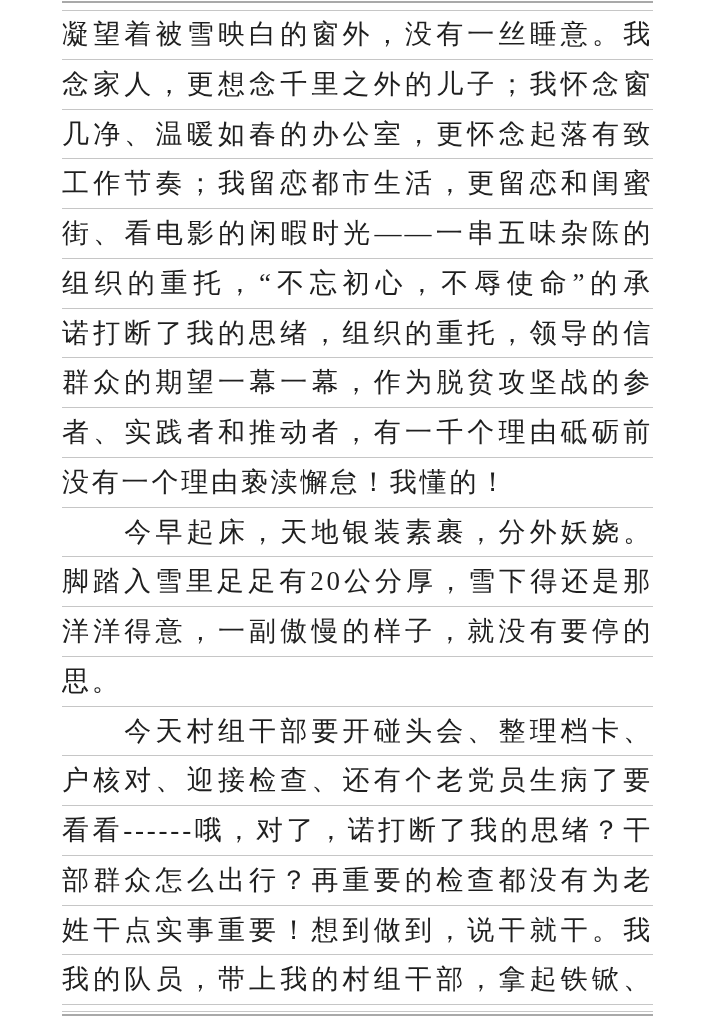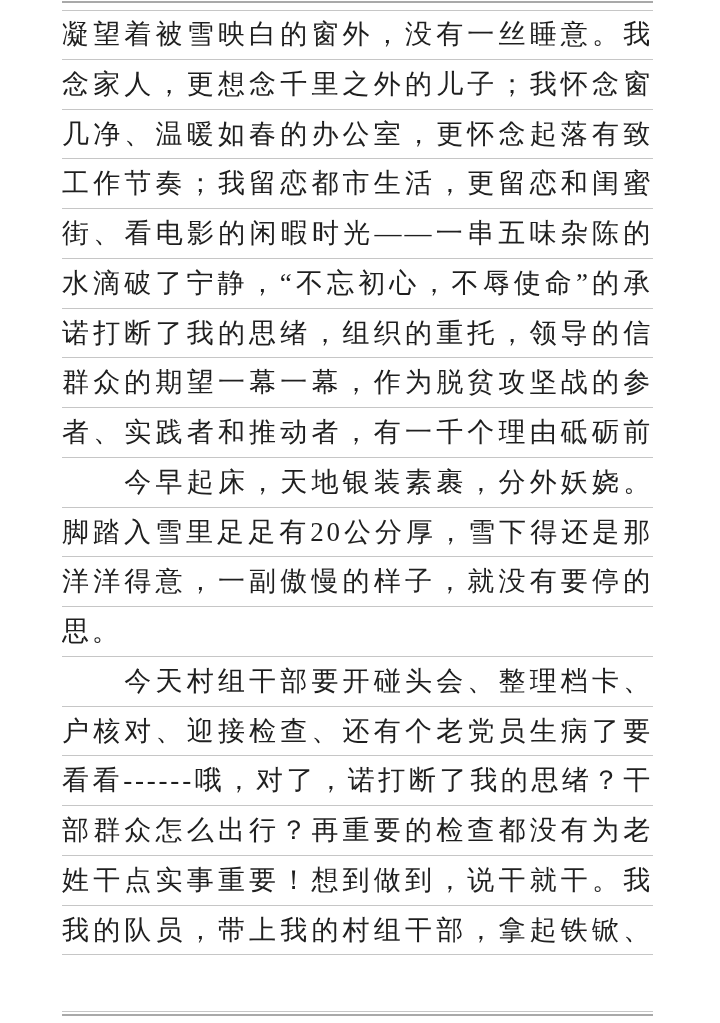--- a/index.html
+++ b/index.html
@@ -69,24 +69,25 @@
 <div class="page">
   <div class="ruled">
     <div class="edge edge-top"></div>
     <div class="edge-thin edge-top-thin"></div>
     <div class="lines" id="lines">
         <div class="line">凝望着被雪映白的窗外，没有一丝睡意。我想</div>
         <div class="line">念家人，更想念千里之外的儿子；我怀念窗明</div>
         <div class="line">几净、温暖如春的办公室，更怀念起落有致的</div>
         <div class="line">工作节奏；我留恋都市生活，更留恋和闺蜜逛</div>
         <div class="line">街、看电影的闲暇时光——一串五味杂陈的泪</div>
-        <div class="line">水滴破了宁静，“不忘初心，不辱使命”的承</div>
+        <div class="line">组织的重托，“不忘初心，不辱使命”的承</div>
         <div class="line">诺打断了我的思绪，组织的重托，领导的信任</div>
         <div class="line">群众的期望一幕一幕，作为脱贫攻坚战的参与</div>
         <div class="line">者、实践者和推动者，有一千个理由砥砺前行</div>
+        <div class="line no-justify">没有一个理由亵渎懈怠！我懂的！</div>
         <div class="line">　　今早起床，天地银装素裹，分外妖娆。一</div>
         <div class="line">脚踏入雪里足足有20公分厚，雪下得还是那么</div>
         <div class="line">洋洋得意，一副傲慢的样子，就没有要停的意</div>
         <div class="line no-justify">思。</div>
         <div class="line">　　今天村组干部要开碰头会、整理档卡、入</div>
         <div class="line">户核对、迎接检查、还有个老党员生病了要去</div>
         <div class="line">看看------哦，对了，诺打断了我的思绪？干</div>
         <div class="line">部群众怎么出行？再重要的检查都没有为老百</div>
         <div class="line">姓干点实事重要！想到做到，说干就干。我和</div>
         <div class="line">我的队员，带上我的村组干部，拿起铁锨、扛</div>

